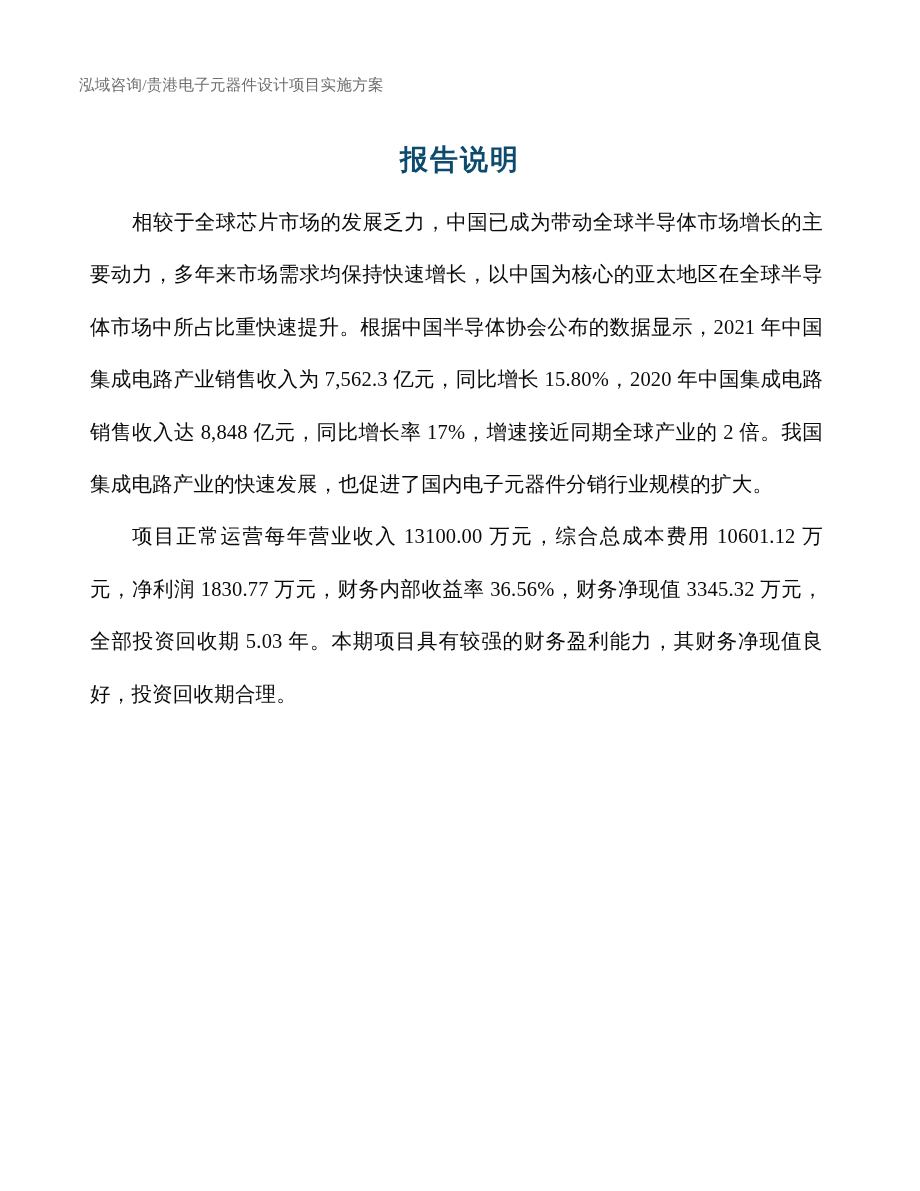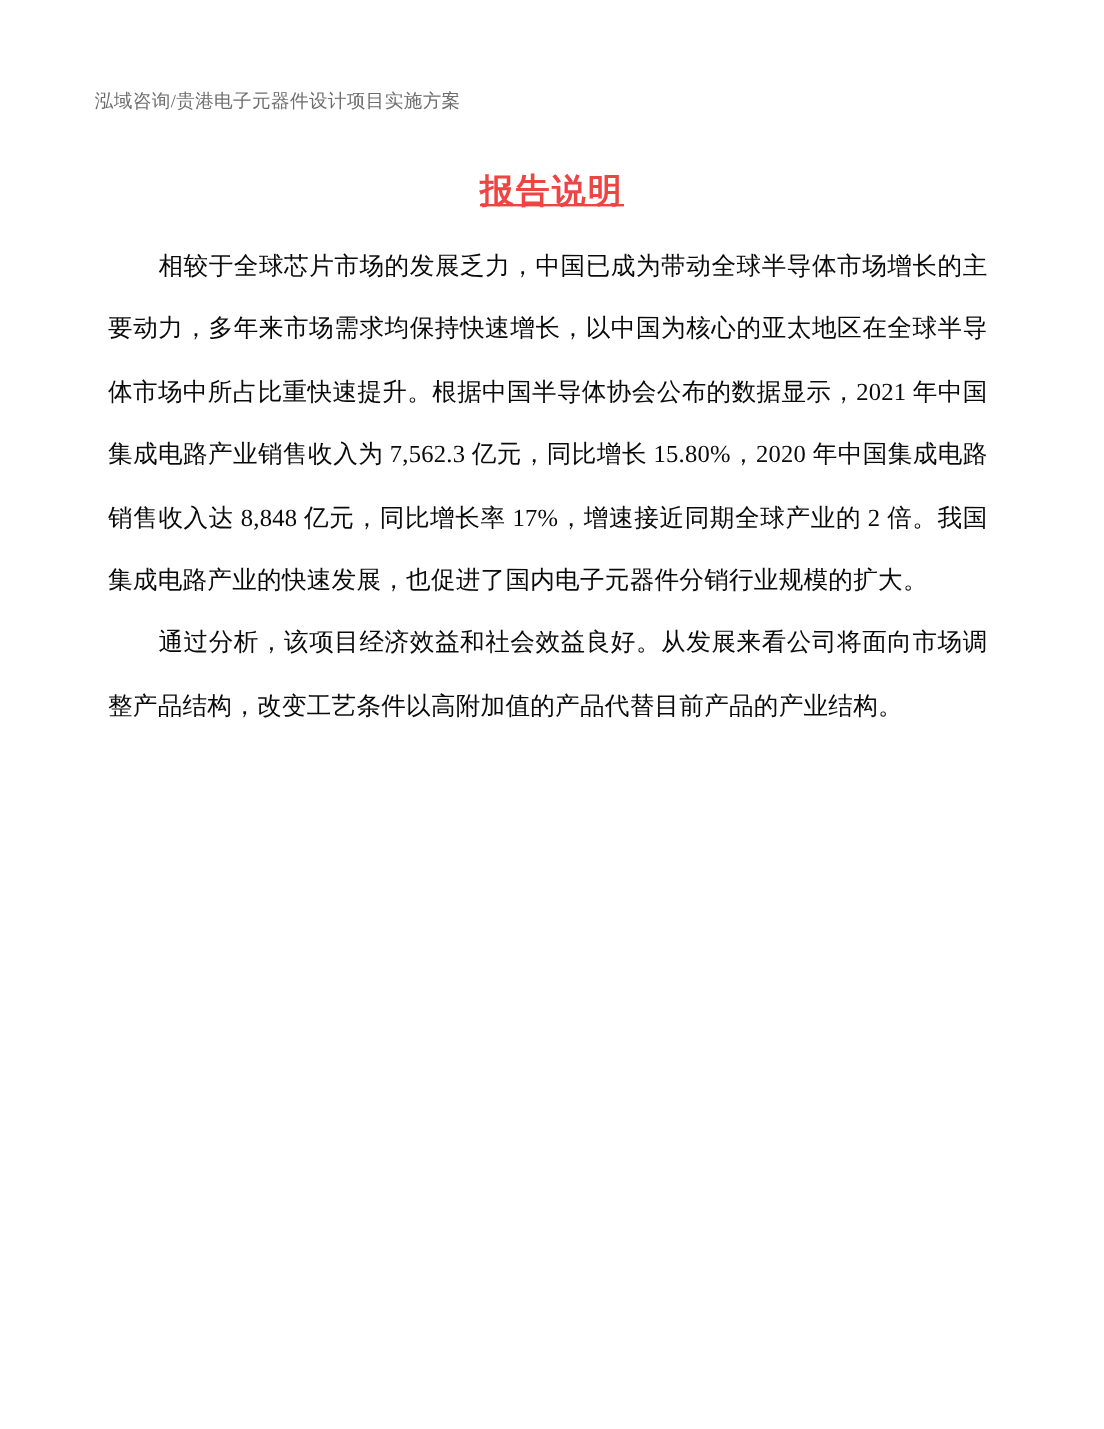--- a/index.html
+++ b/index.html
@@ -37,24 +37,23 @@
   }
   .doc-title {
     position: absolute;
     left: 0;
     top: 113px;
     width: 920px;
     text-align: center;
     font-size: 28px;
     line-height: 38px;
     font-weight: bold;
-    color: #ef4444;
+    color: #0c4a6e;
     letter-spacing: 2px;
     font-family: "Liberation Serif", "DejaVu Serif", serif;
-    text-decoration: underline;
   }
   .body-block {
     position: absolute;
     left: 90px;
     top: 168px;
     width: 733px;
   }
   p.para {
     margin: 0 0 0 0;
     padding: 0;
@@ -76,16 +75,16 @@
 <body>
 
 <div class="page">
 
   <div class="doc-header">泓域咨询/贵港电子元器件设计项目实施方案</div>
 
   <div class="doc-title">报告说明</div>
 
   <div class="body-block">
     <p class="para">相较于全球芯片市场的发展乏力，中国已成为带动全球半导体市场增长的主要动力，多年来市场需求均保持快速增长，以中国为核心的亚太地区在全球半导体市场中所占比重快速提升。根据中国半导体协会公布的数据显示，2021 年中国集成电路产业销售收入为 7,562.3 亿元，同比增长 15.80%，2020 年中国集成电路销售收入达 8,848 亿元，同比增长率 17%，增速接近同期全球产业的 2 倍。我国集成电路产业的快速发展，也促进了国内电子元器件分销行业规模的扩大。</p>
-    <p class="para">通过分析，该项目经济效益和社会效益良好。从发展来看公司将面向市场调整产品结构，改变工艺条件以高附加值的产品代替目前产品的产业结构。</p>
+    <p class="para">项目正常运营每年营业收入 13100.00 万元，综合总成本费用 10601.12 万元，净利润 1830.77 万元，财务内部收益率 36.56%，财务净现值 3345.32 万元，全部投资回收期 5.03 年。本期项目具有较强的财务盈利能力，其财务净现值良好，投资回收期合理。</p>
   </div>
 
 </div>
 
 </body></html>

